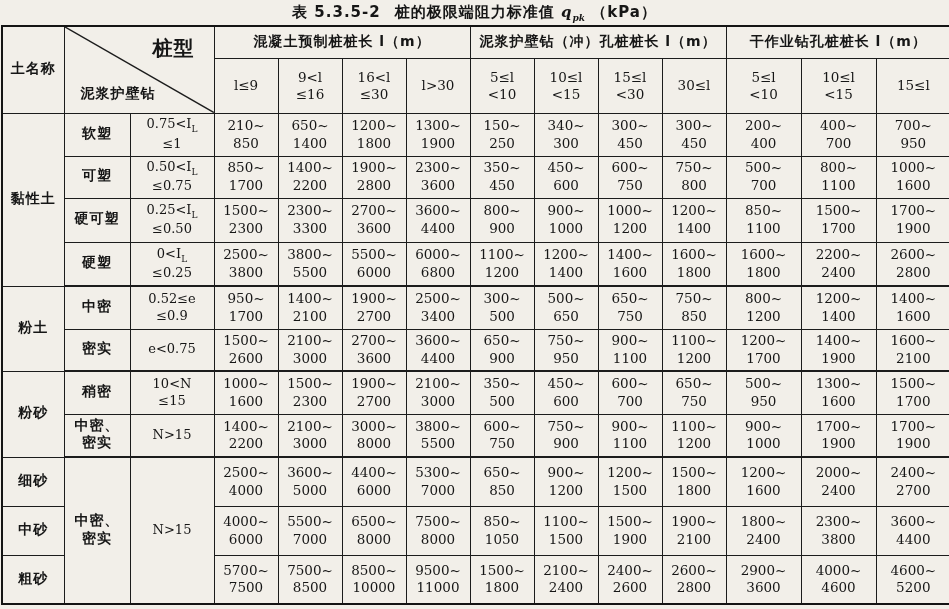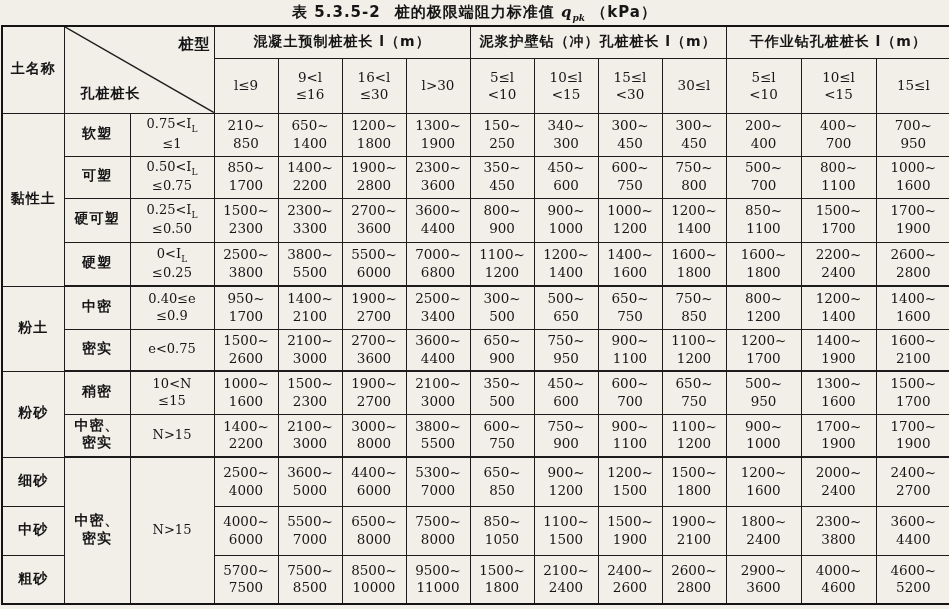--- a/index.html
+++ b/index.html
@@ -42,22 +42,22 @@
     font-family:Liberation Mono, monospace;
     font-size:14px; font-weight:bold; letter-spacing:1px; line-height:1.25;
   }
   .cond { font-size:13px; line-height:1.3; }
   .cond sub { font-size:9px; }
   .val { font-size:13.5px; line-height:1.3; }
   tr.sep td { border-bottom-width:2px; }
   .diag { position:relative; }
   .diag svg { position:absolute; left:0; top:0; width:100%; height:100%; display:block; }
   .diag .pt {
-    position:absolute; top:8px; right:3px;
-    font-size:15px; font-weight:bold; letter-spacing:1px;
+    position:absolute; top:8px; right:19px;
+    font-size:20px; font-weight:bold; letter-spacing:1px;
     font-family:"DejaVu Sans","Liberation Sans",sans-serif;
   }
   .diag .ss {
     position:absolute; bottom:10px; left:16px;
     font-size:14px; font-weight:bold; letter-spacing:1px;
     font-family:"DejaVu Sans","Liberation Sans",sans-serif;
   }
 </style>
 </head>
 <body>
@@ -87,21 +87,21 @@
         <col style="width:75px">
     </colgroup>
     <thead id="thead">
         <tr style="height: 32px;">
           <th class="soil-name" rowspan="2">土名称</th>
           <th class="diag" rowspan="2" colspan="2">
             <svg viewBox="0 0 100 100" preserveAspectRatio="none">
               <line x1="0" y1="0" x2="100" y2="100" stroke="#1c1c1c" stroke-width="1.4"></line>
             </svg>
             <span class="pt">桩型</span>
-            <span class="ss">孔桩桩长</span>
+            <span class="ss">泥浆护壁钻</span>
           </th>
           <th class="group-label" colspan="4">混凝土预制桩桩长 l（m）</th>
           <th class="group-label" colspan="4">泥浆护壁钻（冲）孔桩桩长 l（m）</th>
           <th class="group-label" colspan="3">干作业钻孔桩桩长 l（m）</th>
         </tr>
         <tr style="height: 55px;">
           <th class="col-label">
             <div>l≤9</div>
           </th>
           <th class="col-label">
@@ -318,21 +318,21 @@
           </td>
           <td class="val">
             <div>3800~</div>
             <div>5500</div>
           </td>
           <td class="val">
             <div>5500~</div>
             <div>6000</div>
           </td>
           <td class="val">
-            <div>7000~</div>
+            <div>6000~</div>
             <div>6800</div>
           </td>
           <td class="val">
             <div>1100~</div>
             <div>1200</div>
           </td>
           <td class="val">
             <div>1200~</div>
             <div>1400</div>
           </td>
@@ -356,21 +356,21 @@
             <div>2600~</div>
             <div>2800</div>
           </td>
         </tr>
         <tr style="height: 43px;">
           <td class="soil-name" rowspan="2">粉土</td>
           <td class="state" rowspan="1">
             <div>中密</div>
           </td>
           <td class="cond" rowspan="1">
-            <div><span>0.40≤e</span></div>
+            <div><span>0.52≤e</span></div>
             <div><span>≤0.9</span></div>
           </td>
           <td class="val">
             <div>950~</div>
             <div>1700</div>
           </td>
           <td class="val">
             <div>1400~</div>
             <div>2100</div>
           </td>

